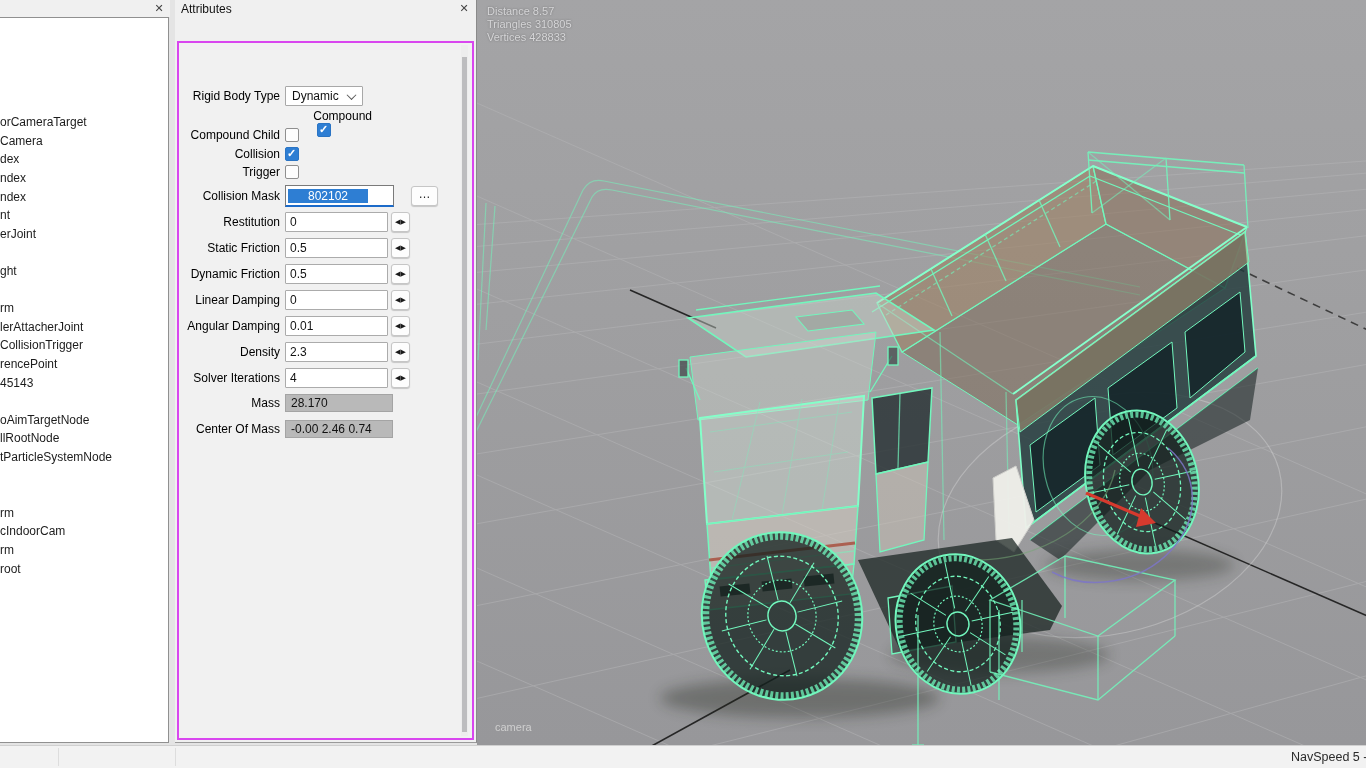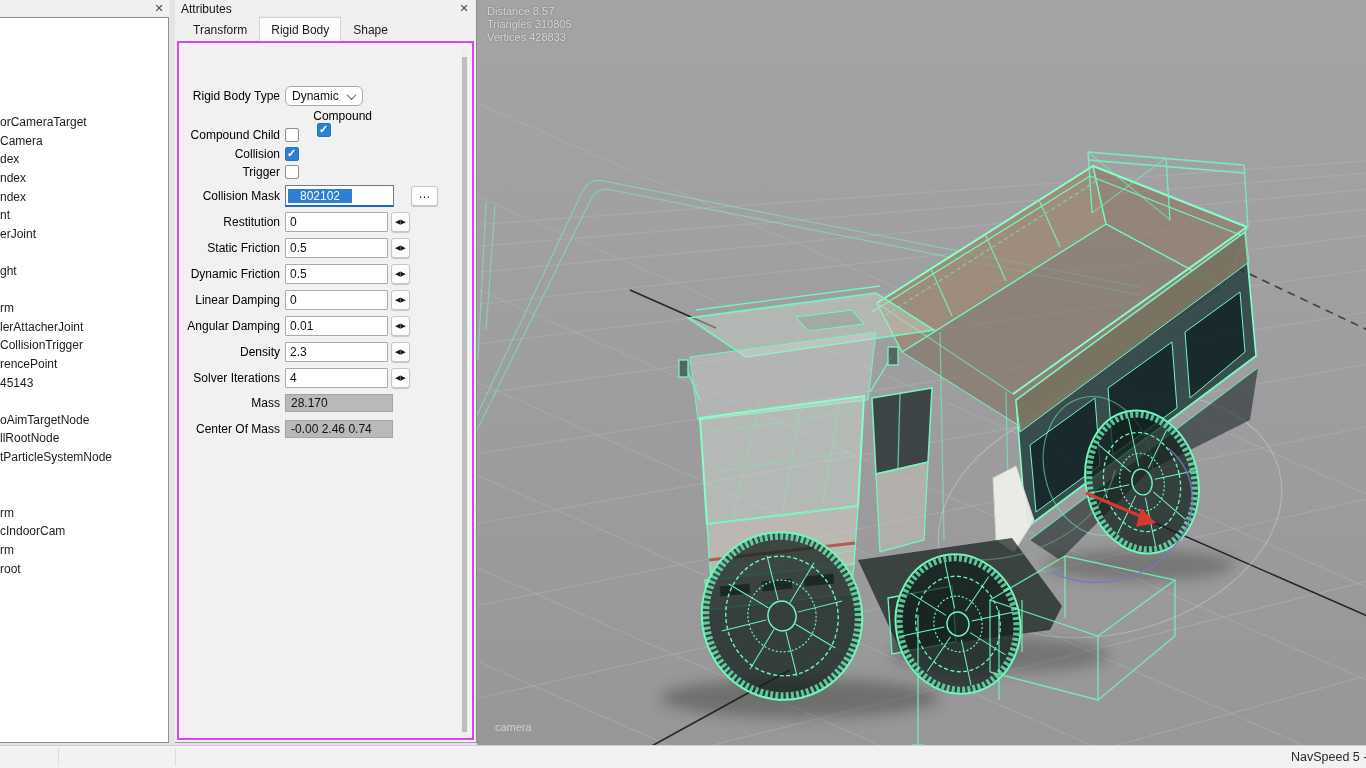--- a/index.html
+++ b/index.html
@@ -28,38 +28,38 @@
   .tab { padding:4px 11px 4px 11px; font-size:12px; color:#1a1a1a; background:transparent;
          border:1px solid transparent; border-bottom:none; white-space:nowrap; }
   .tab[data-active="true"] { background:#fbfbfb; border-color:#d5d5d5; position:relative; z-index:2;
                              padding-top:5px; box-shadow:0 -1px 1px rgba(0,0,0,.04); }
   .attr-content { position:absolute; top:41px; left:2px; right:2px; bottom:2px;
                   border:2px solid #d946ef; background:#f1f1f1; }
 
   .row { position:absolute; left:0; width:290px; display:flex; align-items:center; }
   .row .lab { width:106px; text-align:right; padding-right:5px; font-size:12px; color:#000; white-space:nowrap; }
 
-  .dropdown { width:78px; height:20px; background:#fff; border:1px solid #a8a8a8; border-radius:6px;
+  .dropdown { width:78px; height:20px; background:#fff; border:1px solid #a8a8a8; border-radius:1px;
               display:flex; align-items:center; justify-content:space-between; padding:0 7px 0 6px; font-size:12px; color:#111; }
   .chevron-down { width:7px; height:7px; border-right:1.4px solid #5a5a5a; border-bottom:1.4px solid #5a5a5a;
                   transform:rotate(45deg) translate(-1px,-1px); }
 
   .checkbox { width:14px; height:14px; border:1px solid #8f8f8f; background:#fdfdfd; border-radius:2px; position:relative; }
   .checkbox[data-checked="true"] { background:#2e7ed3; border-color:#2a74c4; }
   .checkbox[data-checked="true"]::after { content:"✓"; color:#fff; font-size:11px; font-weight:bold;
                                           position:absolute; left:1px; top:-1px; }
 
   .txt-input { width:103px; height:20px; background:#fff; border:1px solid #ababab; border-radius:1px;
                font-size:12px; color:#111; padding:0 4px; font-family:"Liberation Sans", sans-serif; }
   .spinner { width:19px; height:20px; margin-left:3px; background:#fdfdfd; border:1px solid #c6c6c6; border-radius:3px;
              box-shadow:0 1px 1px rgba(0,0,0,.18); font-size:7px; letter-spacing:0px; color:#1a1a1a;
              display:flex; align-items:center; justify-content:center; }
   .mask-input { width:109px; height:22px; background:#fff; border:1px solid #7a7a7a; border-bottom:2px solid #1b6ac9;
                 display:flex; align-items:center; padding:0 2px; }
-  .selection { background:#2e7ed3; color:#fff; font-size:12px; padding:0 12px; }
+  .selection { background:#2e7ed3; color:#fff; font-size:12px; padding:0 20px; }
   .browse-btn { width:27px; height:20px; margin-left:17px; background:#fdfdfd; border:1px solid #c6c6c6; border-radius:3px;
                 box-shadow:0 1px 1px rgba(0,0,0,.18); font-size:12px; color:#222;
                 display:flex; align-items:center; justify-content:center; padding-bottom:4px; }
   .readonly-box { width:108px; height:18px; background:#b9b9b9; border:1px solid #a4a4a4;
                   font-size:12px; color:#111; display:flex; align-items:center; padding:0 5px; white-space:nowrap; }
 
   .v-scrollbar { position:absolute; top:45px; bottom:6px; right:8px; width:7px; background:#ededed; }
   .v-thumb { position:absolute; top:12px; bottom:4px; left:1px; width:5px; background:#bdbdbf; }
 
   
@@ -110,25 +110,20 @@
     <div class="tree-item">root</div>
   </div>
 </div>
 
 <div class="attr-panel">
   <div class="panel-titlebar">
     <span>Attributes</span>
     <span class="close-x">✕</span>
   </div>
 
-  <div class="tabbar">
-    <div class="tab" data-active="false">Transform</div>
-    <div class="tab" data-active="true">Rigid Body</div>
-    <div class="tab" data-active="false">Shape</div>
-  </div>
 
   <div class="attr-content">
 
     <div class="row" style="top:43px;">
       <span class="lab">Rigid Body Type</span>
       <div class="dropdown">
         <span>Dynamic</span>
         <span class="chevron-down"></span>
       </div>
     </div>

